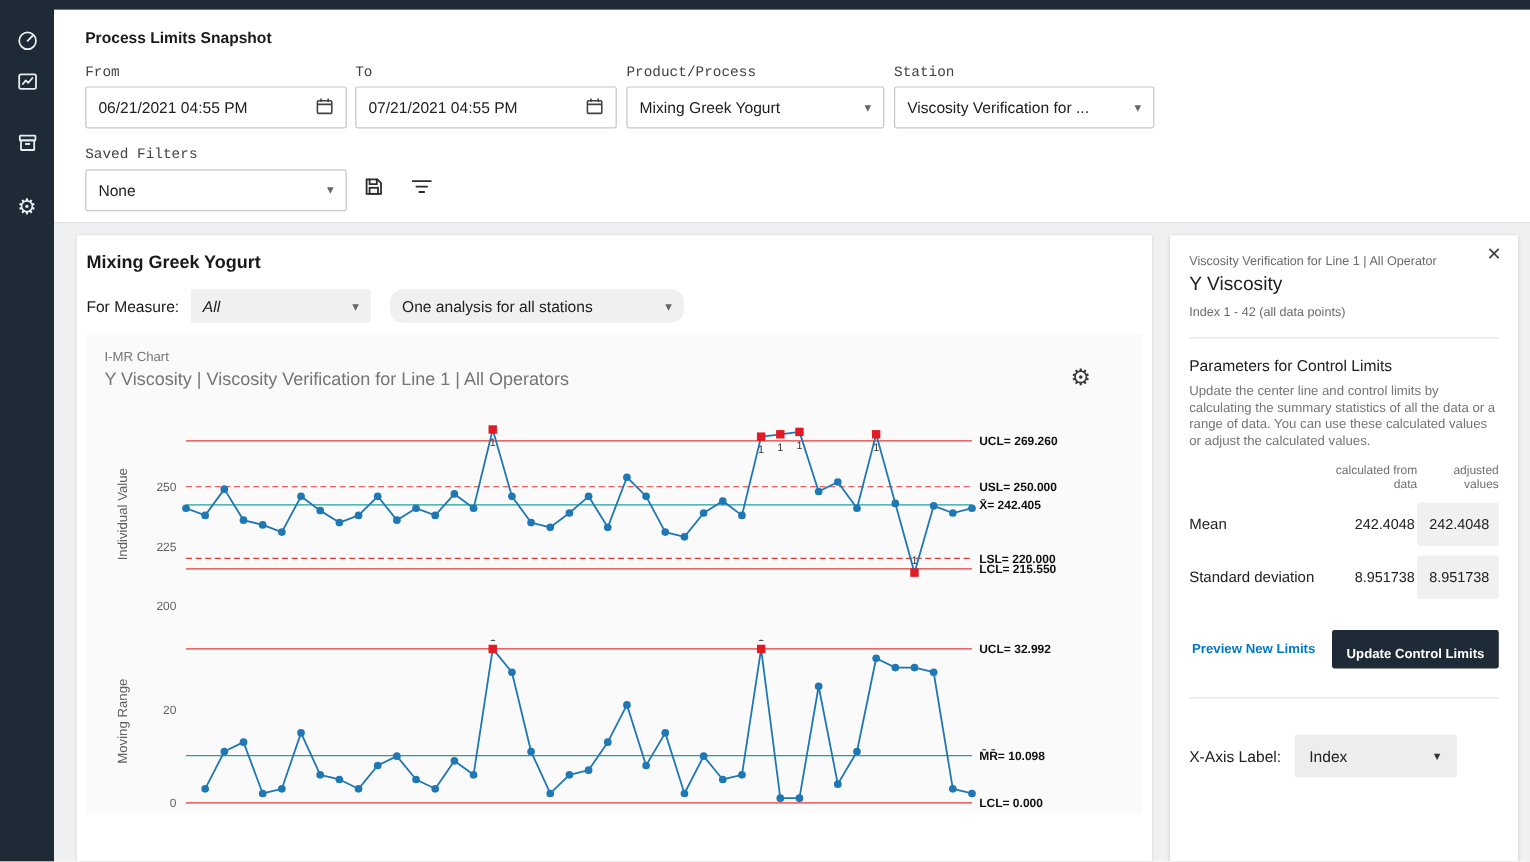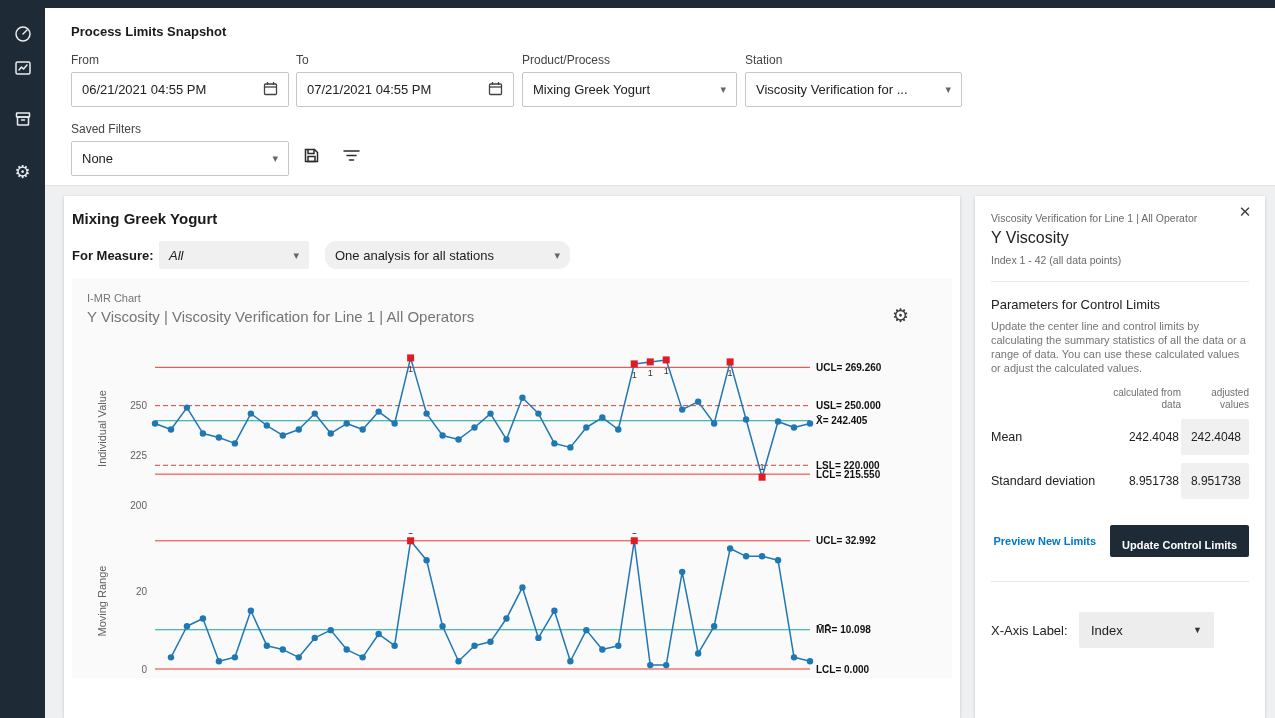--- a/index.html
+++ b/index.html
@@ -9,31 +9,31 @@
 
   .topbar { position:absolute; left:0; top:0; width:1275px; height:8px; background:#1e2a35; z-index:5; }
   .sidebar { position:absolute; left:0; top:0; width:45px; height:718px; background:#1e2a35; z-index:6; display:flex; flex-direction:column; align-items:center; }
   .side-btn { width:45px; height:28px; display:flex; align-items:center; justify-content:center; cursor:pointer; }
   .side-btn svg { stroke:#e8edf1; fill:none; stroke-width:1.5; stroke-linecap:round; stroke-linejoin:round; }
   .side-gear { color:#e8edf1; font-size:18px; line-height:1; }
 
   .header { position:absolute; left:45px; top:8px; width:1230px; height:178px; background:#fff; border-bottom:1px solid #e2e2e2; z-index:2; }
   .hdr-title { position:absolute; left:26px; top:16px; font-size:13px; font-weight:600; color:#1a1a1a; }
   .fg { position:absolute; }
-  .field-label { font-size:12px; color:#444; margin-bottom:5px; display:block; }
+  .field-label { font-size:12px; color:#444; margin-bottom:5px; display:block;font-family:Liberation Mono, monospace; }
   .text-input { border:1px solid #c6c6c6; border-radius:2px; background:#fff; height:35px; display:flex; align-items:center; justify-content:space-between; padding:2px 10px; font-size:13px; color:#212121; cursor:pointer; }
   .text-input .val { white-space:nowrap; overflow:hidden; text-overflow:ellipsis; }
   .caret { color:#666; font-size:11px; margin-left:8px; flex:0 0 auto; }
   .icon-btn { position:absolute; width:32px; height:35px; display:flex; align-items:center; justify-content:center; cursor:pointer; }
   .icon-btn svg { stroke:#2b2b2b; fill:none; stroke-width:1.5; stroke-linecap:round; }
 
   .main-card { position:absolute; left:64px; top:196px; width:896px; height:522px; background:#fff; box-shadow:0 1px 3px rgba(0,0,0,.18); overflow:hidden; padding:14px 8px 0 8px; z-index:1; }
   .mc-title { font-size:15px; font-weight:700; color:#1a1a1a; }
   .measure-row { display:flex; align-items:center; margin-top:14px; }
-  .measure-label { font-size:13px; font-weight:700; color:#1a1a1a; width:83px; }
+  .measure-label { font-size:13px; font-weight:400; color:#1a1a1a; width:83px; }
   .select-gray { background:#f0f0f0; border-radius:2px; height:28px; display:flex; align-items:center; justify-content:space-between; padding:0 10px; font-size:13px; color:#212121; cursor:pointer; }
   .tabs { display:flex; gap:19px; margin-top:18px; }
   .tab { font-size:13px; font-weight:600; color:#1a1a1a; padding-bottom:7px; cursor:pointer; border-bottom:2px solid transparent; }
   .tab.active { color:#0077c8; border-bottom-color:#0077c8; }
 
   .chart-panel { position:relative; margin-top:9px; width:880px; height:400px; background:#fafafa; }
   .chart-type { position:absolute; left:15px; top:14px; font-size:11px; color:#757575; }
   .chart-title { position:absolute; left:15px; top:30px; font-size:15px; color:#757575; }
   .chart-gear { position:absolute; left:820px; top:26px; font-size:19px; color:#3c3c3c; cursor:pointer; }
   .svg-i { position:absolute; left:0; top:60px; }

